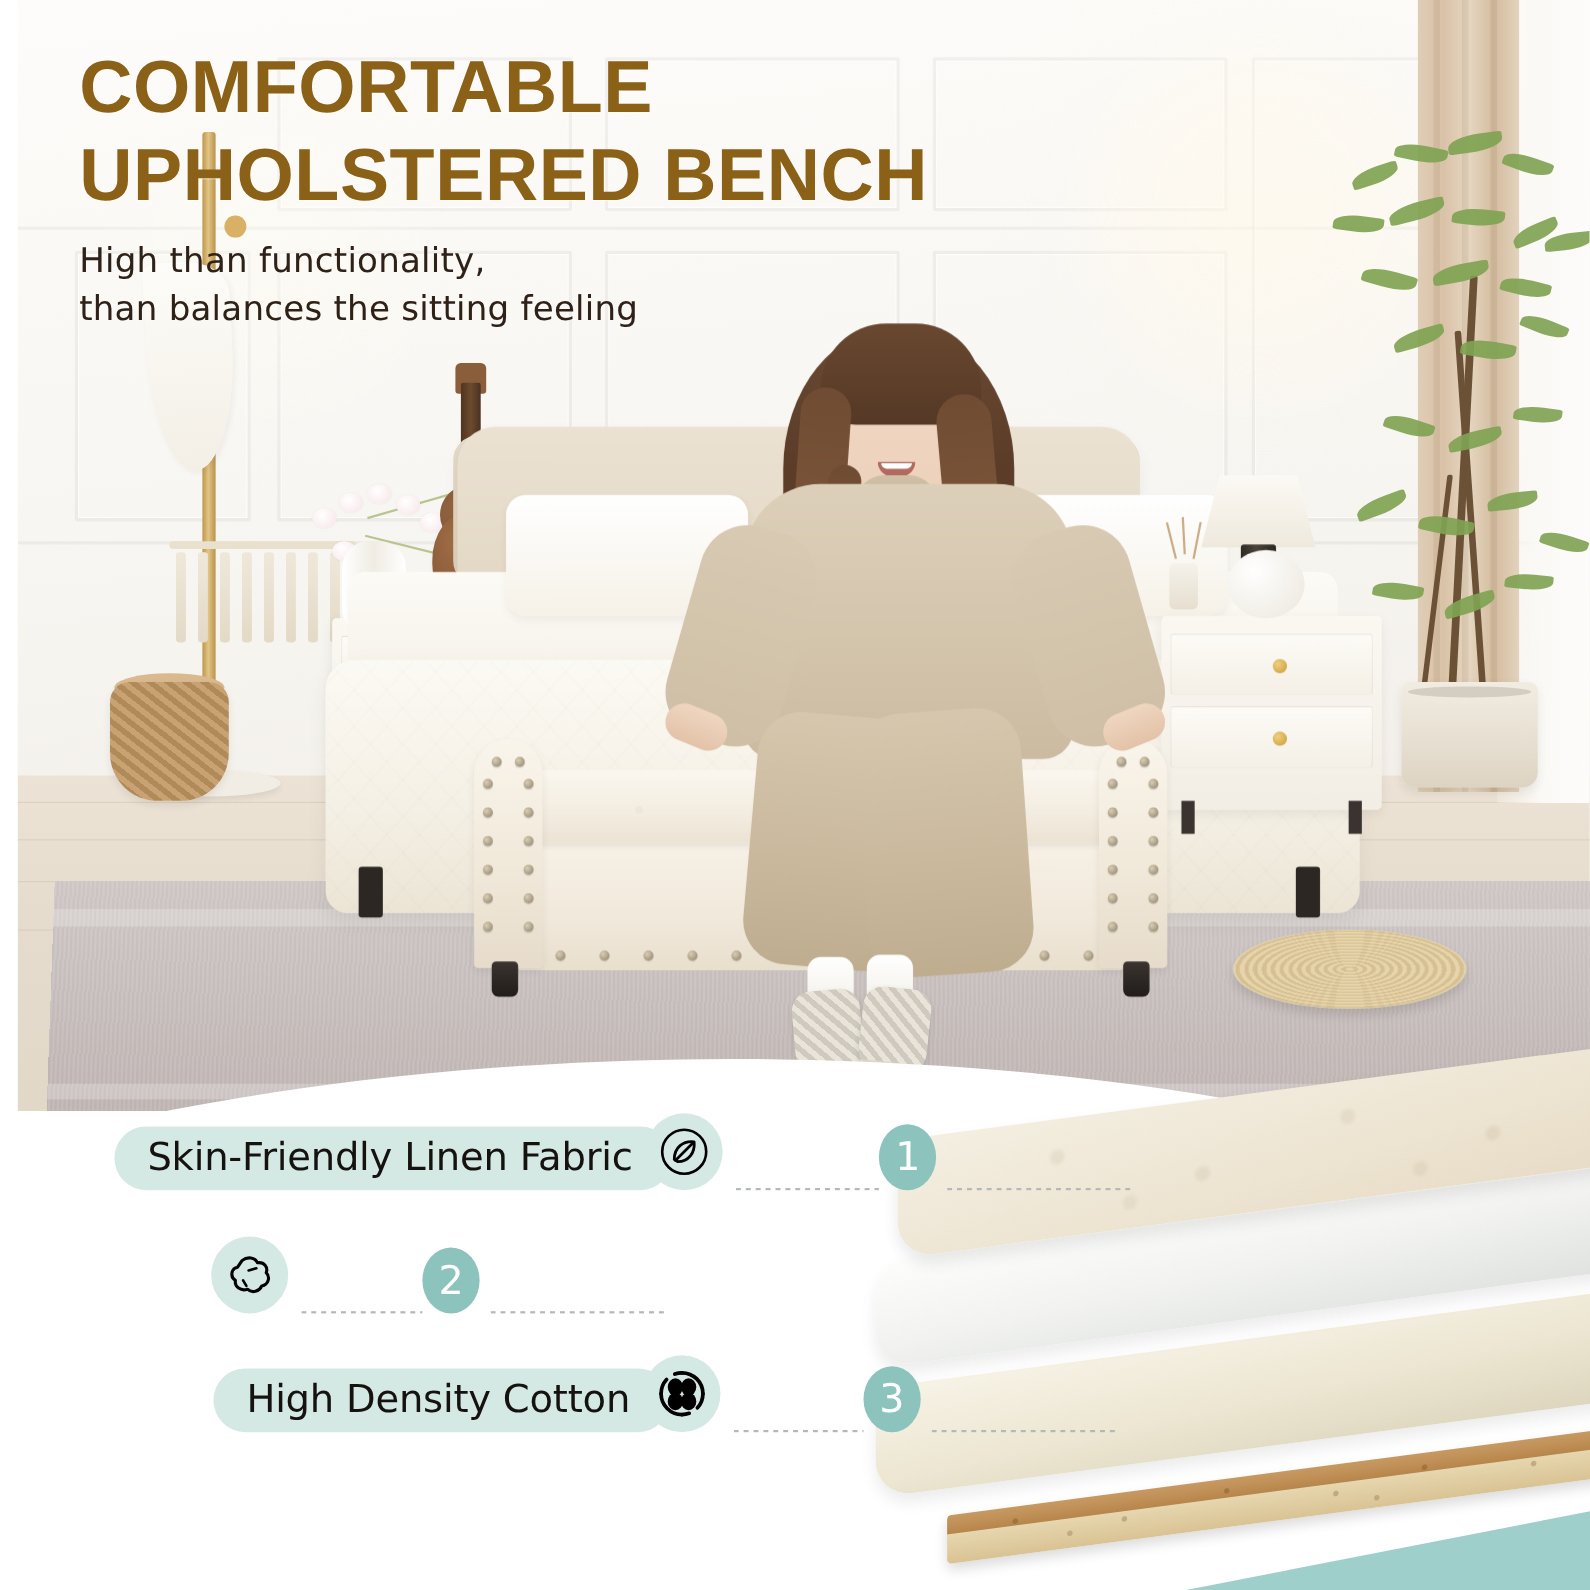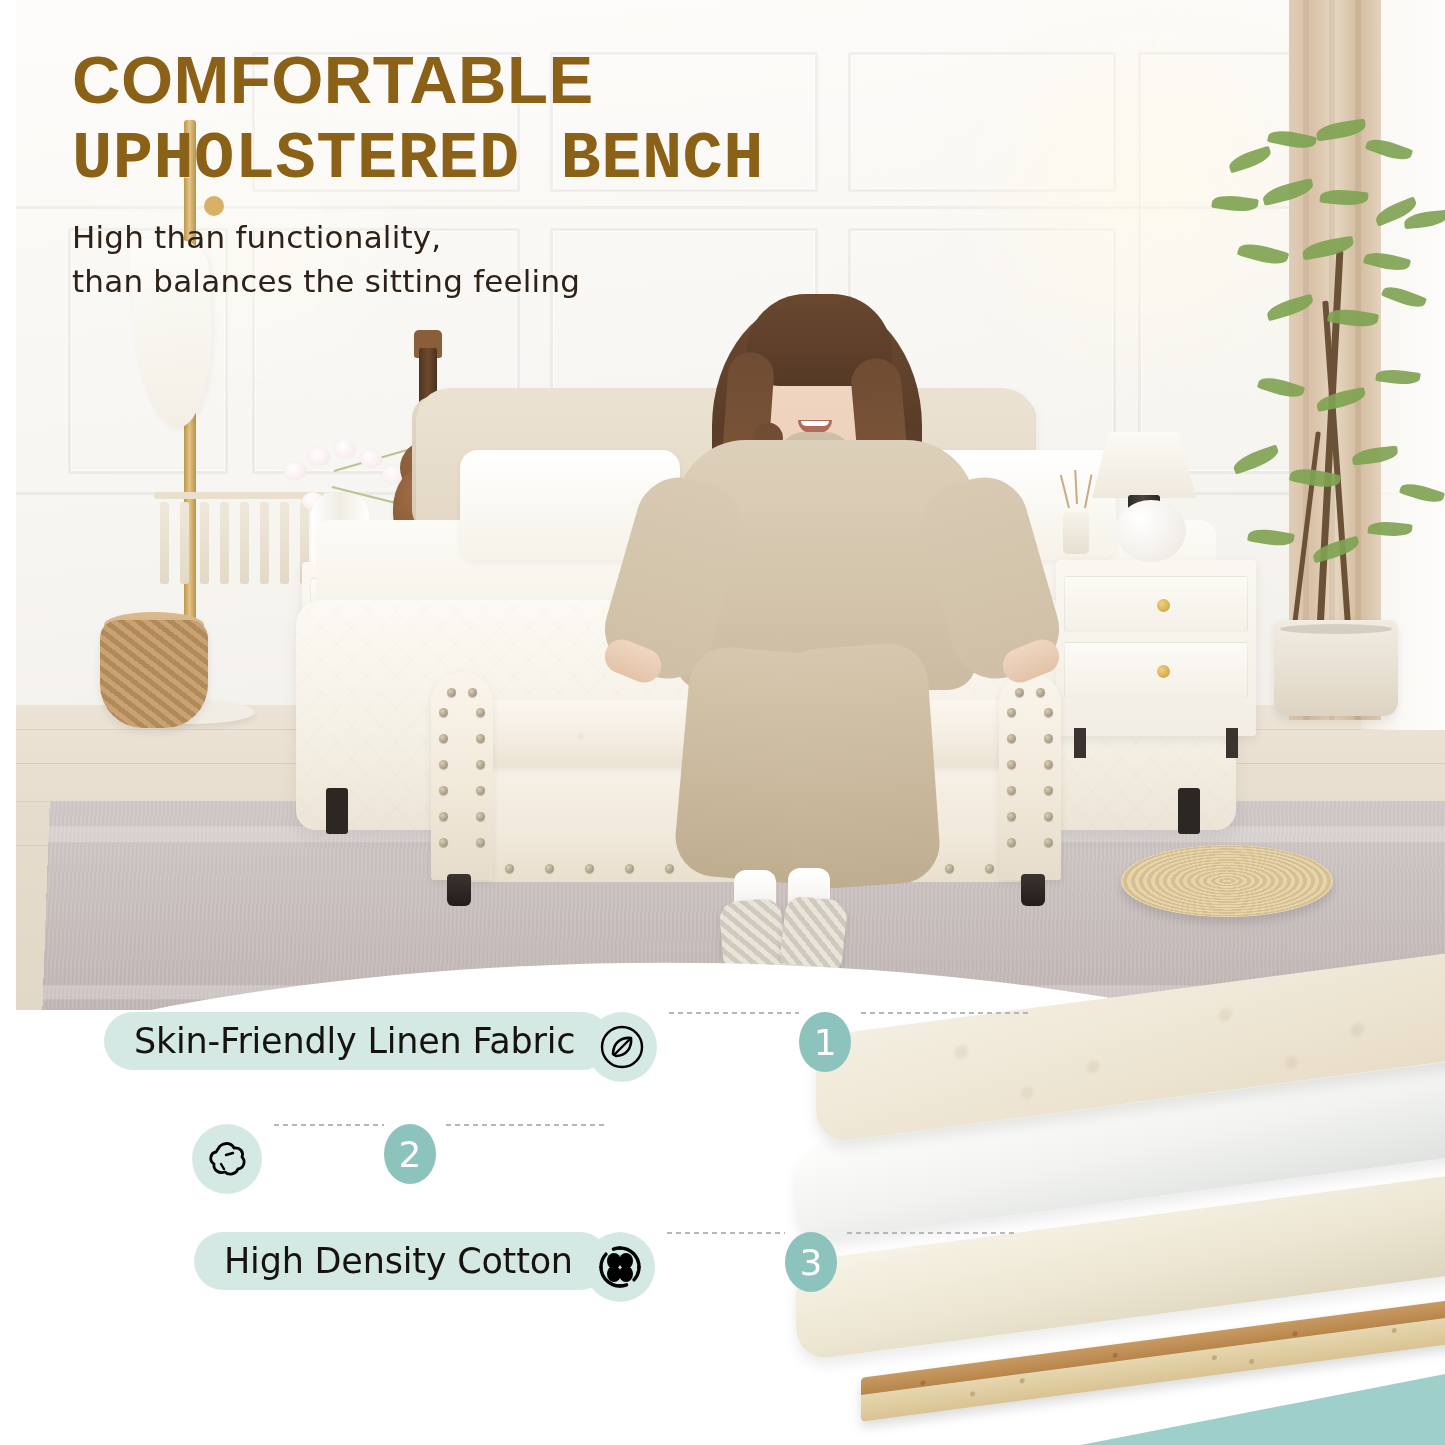--- a/index.html
+++ b/index.html
@@ -214,36 +214,36 @@
      background:repeating-radial-gradient(ellipse at 50% 50%, #e6d5ab 0 4px, #d6c093 4px 8px);
      border-radius:50%; box-shadow:0 6px 10px rgba(0,0,0,.12); }
 
   
   .headline{ position:absolute; left:56px; top:46px; width:1060px; z-index:30; }
   .headline h1{
     font-family:"Liberation Sans", sans-serif;
     font-size:67px; line-height:1.0; font-weight:700; letter-spacing:.5px;
     color:#8a6117; text-shadow:0 1px 0 rgba(255,255,255,.55);
   }
-  .headline h1 .l2{ display:block; margin-top:13px;font-family:Liberation Mono, monospace; }
+  .headline h1 .l2{ display:block; margin-top:13px; }
   .subline{ margin-top:22px; font-family:"DejaVu Sans", sans-serif;
     font-size:31px; line-height:1.42; color:#2e2118; font-weight:400; letter-spacing:.2px; }
   .subline span{ display:block; }
 
   
   .lower{
     position:absolute; left:0; top:0; width:1445px; height:1445px; z-index:20;
     pointer-events:none;
   }
   .lower svg{ position:absolute; left:0; top:0; }
 
   .feature-layer{ position:absolute; left:0; top:0; width:1445px; height:1445px; z-index:26; }
 
   
-  .frow{ position:absolute; display:flex; align-items:flex-start; }
+  .frow{ position:absolute; display:flex; align-items:flex-end; }
   .pill{
     height:58px; display:flex; align-items:center; justify-content:center;
     background:#d5e9e4; border-radius:30px; padding:0 36px 0 30px;
     font-family:"DejaVu Sans", sans-serif; font-size:35px; color:#16120f;
     white-space:nowrap; letter-spacing:-.2px;
   }
   .icon-bubble{
     width:70px; height:70px; margin-left:-24px; border-radius:50%;
     background:#d5e9e4; display:flex; align-items:center; justify-content:center; flex:0 0 auto;
   }

